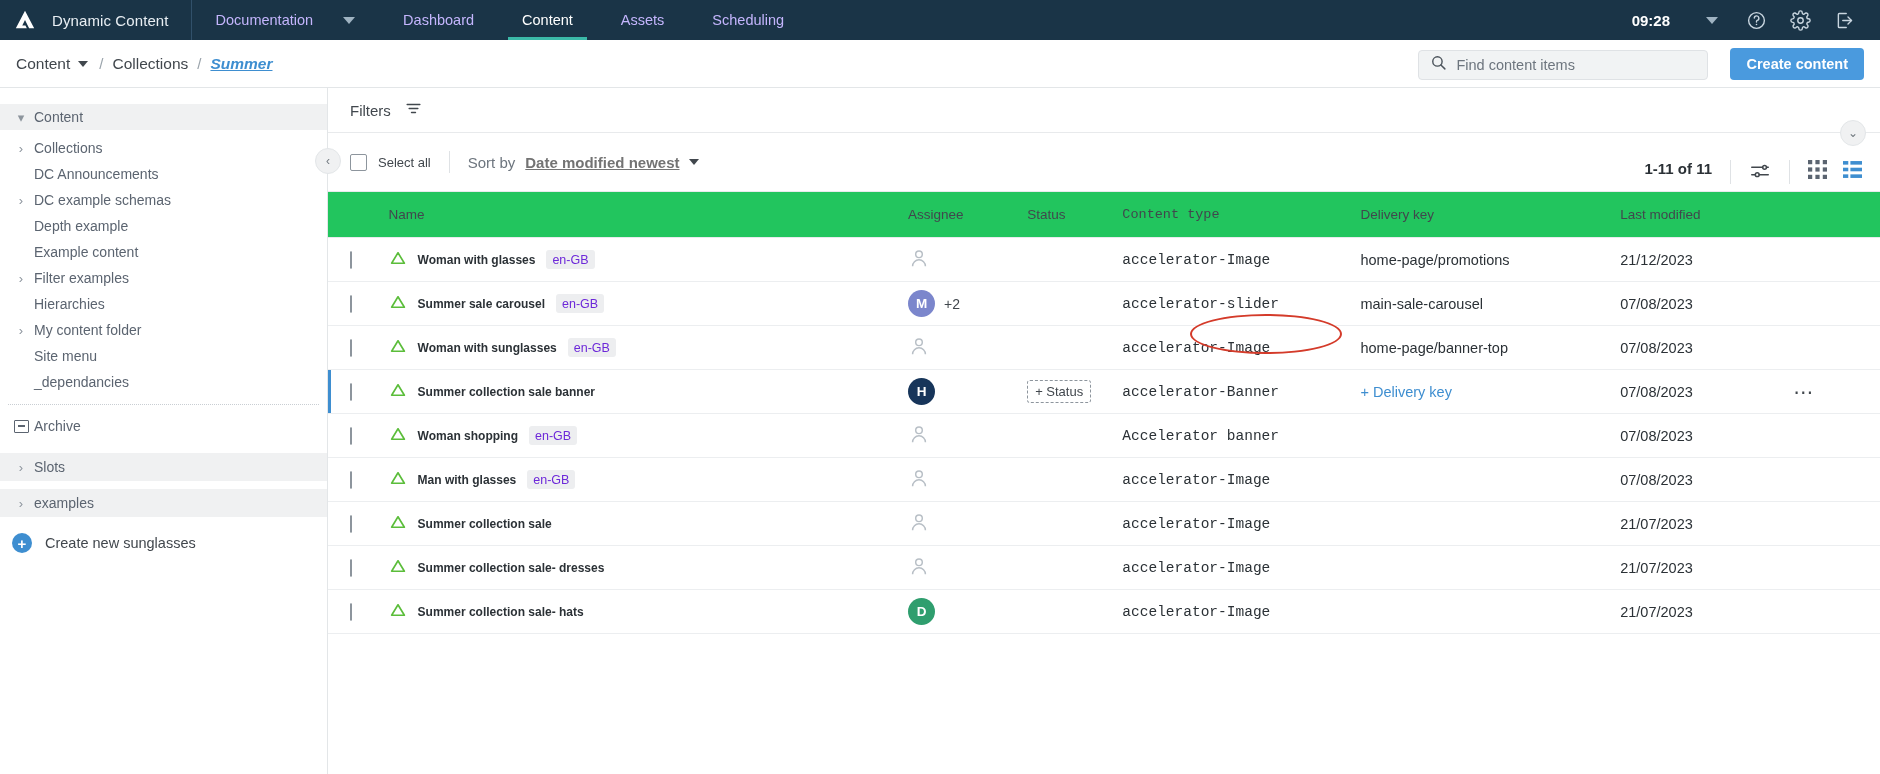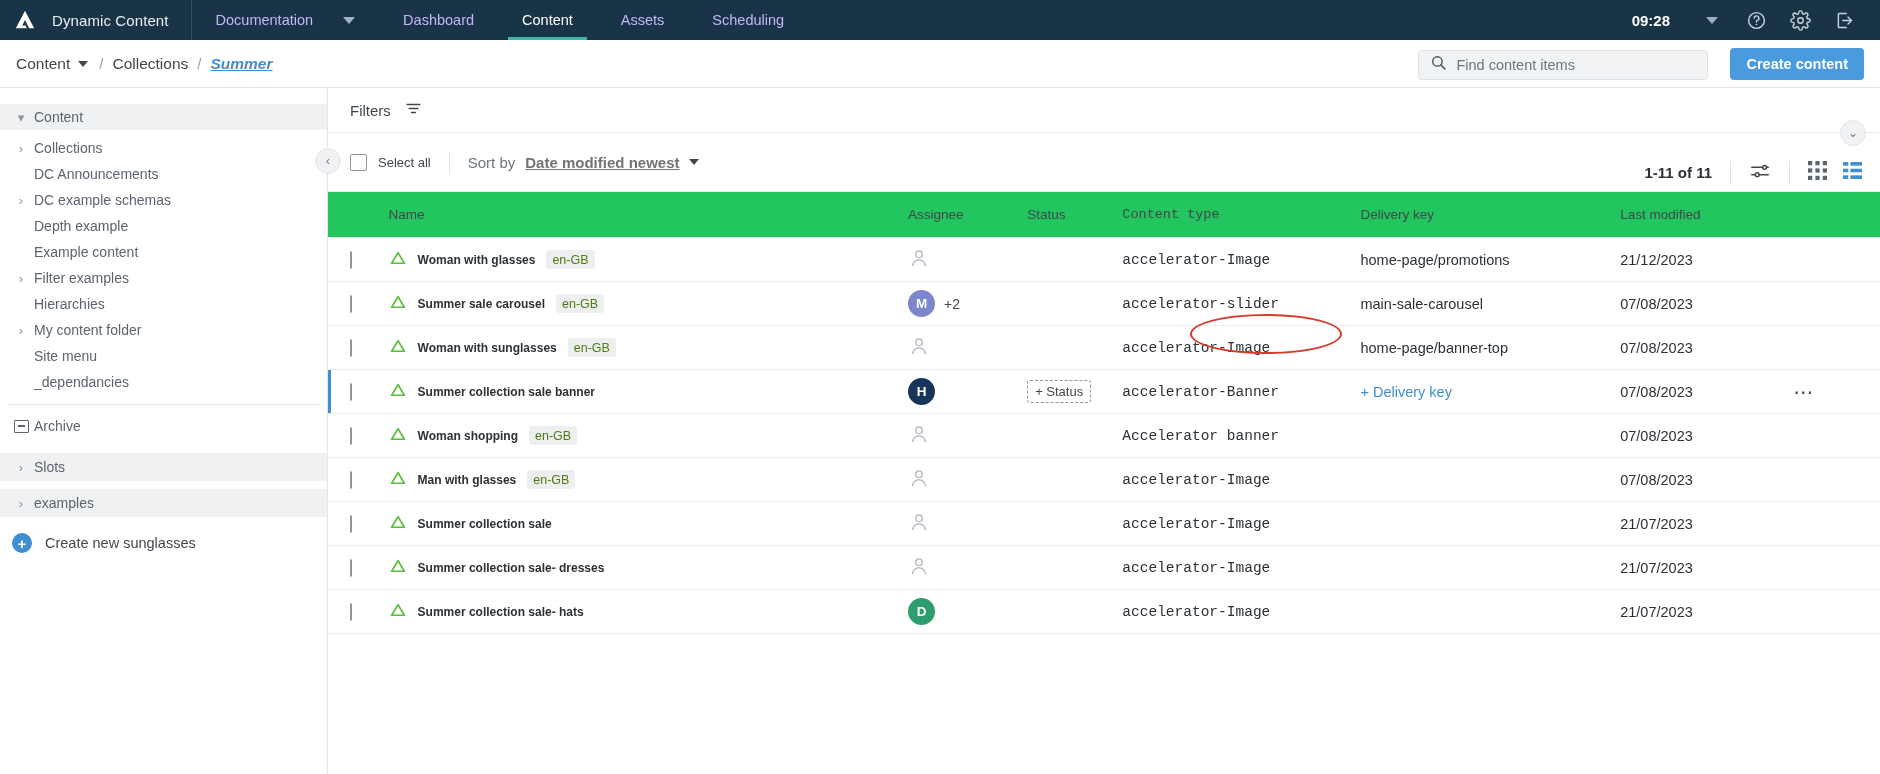--- a/index.html
+++ b/index.html
@@ -117,21 +117,21 @@
     background: #fff; cursor: pointer; flex: 0 0 17px;
   }
   .tb-label { font-size: 13px; color: #41474d; margin-left: 11px; }
   .tb-div { width: 1px; height: 22px; background: #dfe2e5; margin: 0 18px; }
   .tb-mute { font-size: 15px; color: #6d757e; }
   .tb-strong { font-size: 15px; color: #737373; font-weight: bold; margin-left: 10px; text-decoration: underline; }
   .sort-caret {
     width: 0; height: 0; border-left: 5px solid transparent; border-right: 5px solid transparent;
     border-top: 6px solid #41474d; margin-left: 10px;
   }
-  .tb-right { margin-left: auto; display: flex; align-items: center; margin-top: 21px; }
+  .tb-right { margin-left: auto; display: flex; align-items: flex-start; margin-top: 21px; }
   .count { font-size: 15px; color: #2b3136; font-weight: bold; }
   .vdiv { width: 1px; height: 24px; background: #dfe2e5; margin: 0 18px; }
 
   .collapse-handle {
     position: absolute; left: -13px; top: 15px; width: 26px; height: 26px;
     border-radius: 50%; background: #f0f1f2; border: 1px solid #e3e6e8;
     display: flex; align-items: center; justify-content: center;
     color: #70787f; font-size: 12px; cursor: pointer; z-index: 6;
   }
   .scroll-handle {
@@ -157,21 +157,21 @@
   .c-as  { width: 110px; }
   .c-st  { width: 88px; }
   .c-ct  { width: 220px; font-family: Liberation Mono, monospace; }
   .c-dk  { width: 240px; }
   .c-lm  { width: 160px; }
   .c-mn  { width: 80px; }
 
   .name-cell { display: flex; align-items: center; gap: 11px; }
   .name-txt { font-weight: bold; font-size: 12px; color: #2b3136; }
   .locale {
-    background: #edeef0; color: #4d7c0f; font-size: 12.5px;
+    background: #edeef0; color: #6d28d9; font-size: 12.5px;
     padding: 2.5px 6px; border-radius: 3px; font-weight: normal;
   }
   .avatar-empty { width: 22px; height: 22px; }
   .avatar {
     width: 27px; height: 27px; border-radius: 50%; color: #fff;
     display: flex; align-items: center; justify-content: center;
     font-size: 13.5px; font-weight: bold;
   }
   .asgn-wrap { display: flex; align-items: center; gap: 9px; }
   .plus-cnt { font-size: 14px; color: #41474d; }

